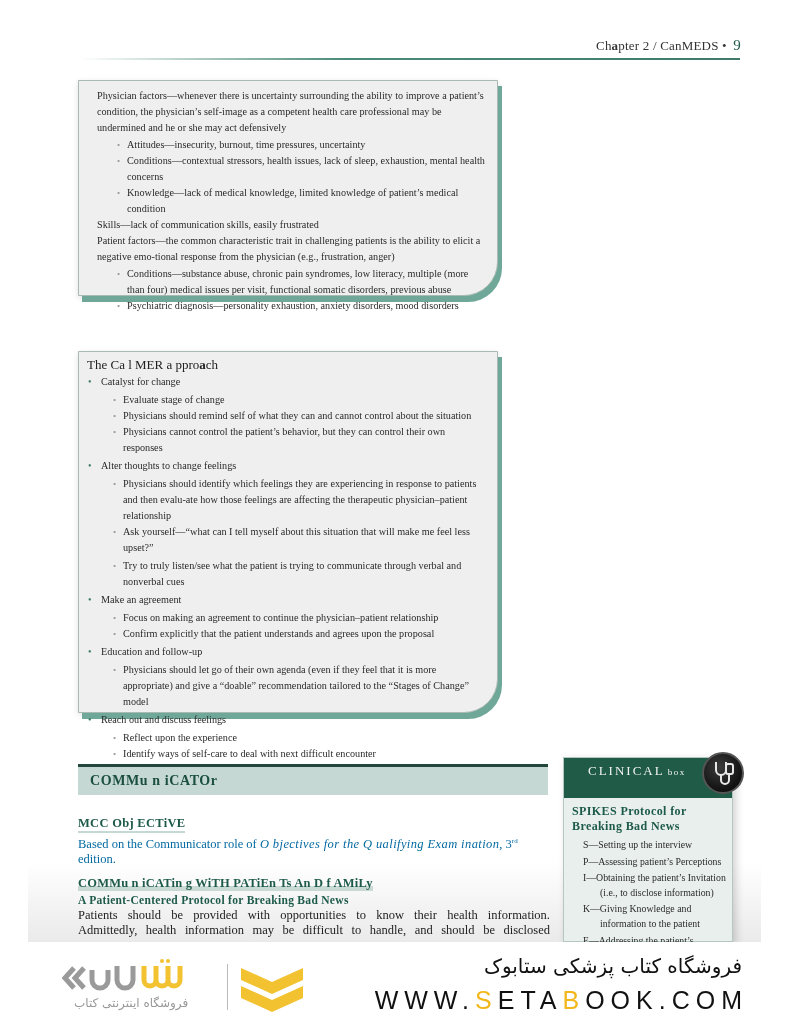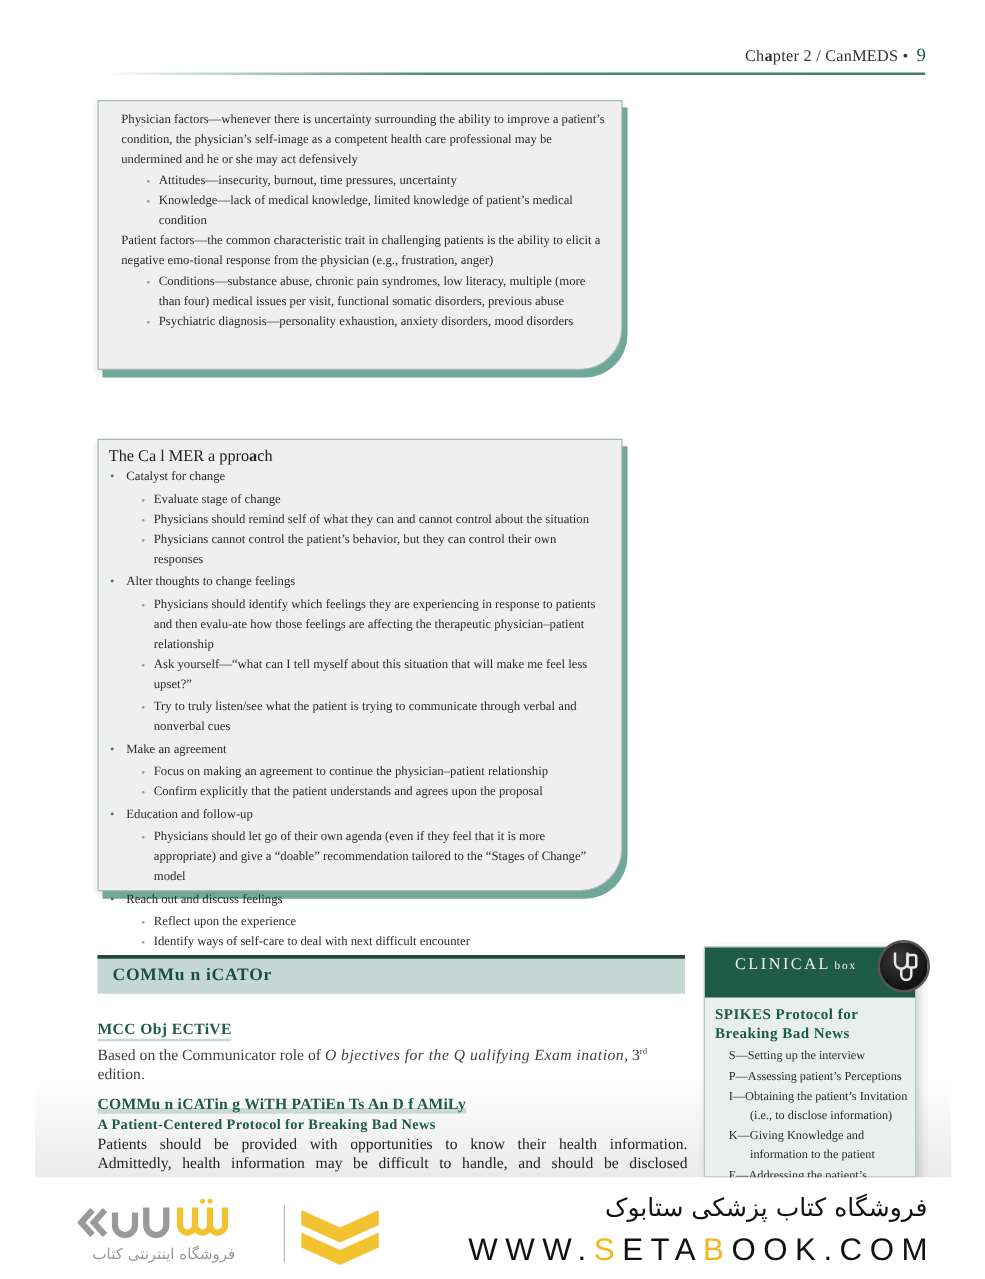--- a/index.html
+++ b/index.html
@@ -68,21 +68,21 @@
       font-weight: bold; font-size: 14px; color: #1a4f40; letter-spacing: 0.6px;
     }
 
     .mcc-heading {
       position: absolute; left: 78px; top: 816px;
       font-weight: bold; font-size: 12.5px; color: #1d5a4a;
       border-bottom: 2px solid #c6d8d3; letter-spacing: 0.3px;
     }
     .mcc-text {
       position: absolute; left: 78px; top: 834px; width: 472px;
-      font-size: 12.5px; line-height: 15px; color: #404040;
+      font-size: 12.5px; line-height: 15px; color: #0369a1;
     }
     .mcc-text i { letter-spacing: 0.4px; }
     .mcc-text sup { font-size: 7px; }
 
     .comm-heading {
       position: absolute; left: 78px; top: 876px;
       font-weight: bold; font-size: 12.5px; color: #1d5a4a; letter-spacing: 0.2px;
       background: linear-gradient(to bottom, transparent 70%, #c9dad5 70%);
     }
     .protocol-heading {
@@ -150,21 +150,23 @@
 <div class="running-header">
   <span>Ch</span><span class="bold-a">a</span><span>pter 2 / CanMEDS •</span>
   <span class="pnum">9</span>
 </div>
 <div class="header-rule"></div>
 
 <div class="box" id="box-factors">
   <p>Physician factors—whenever there is uncertainty surrounding the ability to improve a patient’s condition, the physician’s self-image as a competent health care professional may be undermined and he or she may act defensively</p>
   <div class="sp"></div>
   <p class="sub">Attitudes—insecurity, burnout, time pressures, uncertainty</p>
+  <p class="sub">Conditions—contextual stressors, health issues, lack of sleep, exhaustion, mental health concerns</p>
   <p class="sub">Knowledge—lack of medical knowledge, limited knowledge of patient’s medical condition</p>
+  <p>Skills—lack of communication skills, easily frustrated</p>
   <p>Patient factors—the common characteristic trait in challenging patients is the ability to elicit a negative emo-tional response from the physician (e.g., frustration, anger)</p>
   <div class="sp"></div>
   <p class="sub">Conditions—substance abuse, chronic pain syndromes, low literacy, multiple (more than four) medical issues per visit, functional somatic disorders, previous abuse</p>
   <p class="sub">Psychiatric diagnosis—personality exhaustion, anxiety disorders, mood disorders</p>
 </div>
 
 <div class="box" id="box-calmer">
   <div class="calmer-title">
     <span>The Ca l MER a ppro</span><b>a</b><span>ch</span>
   </div>

